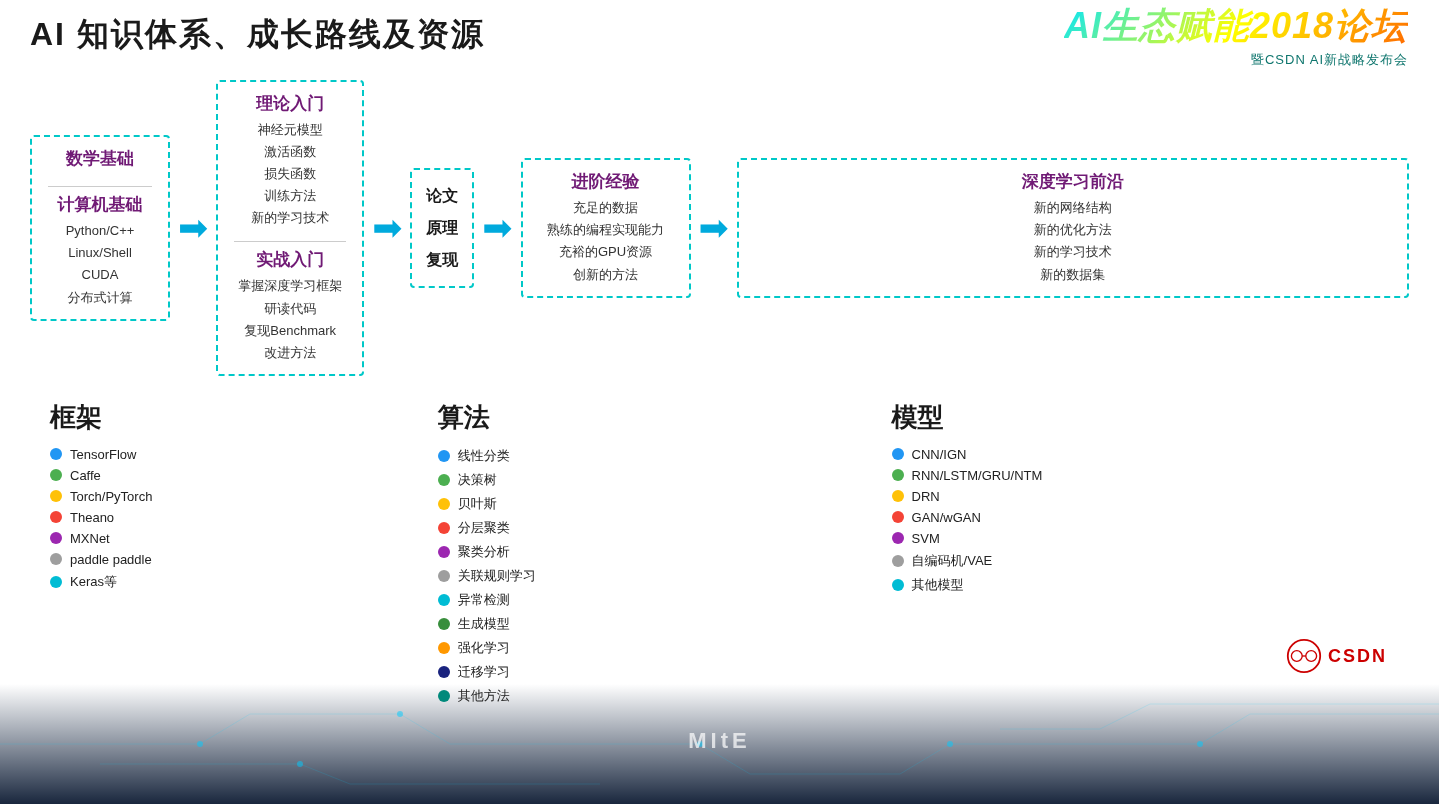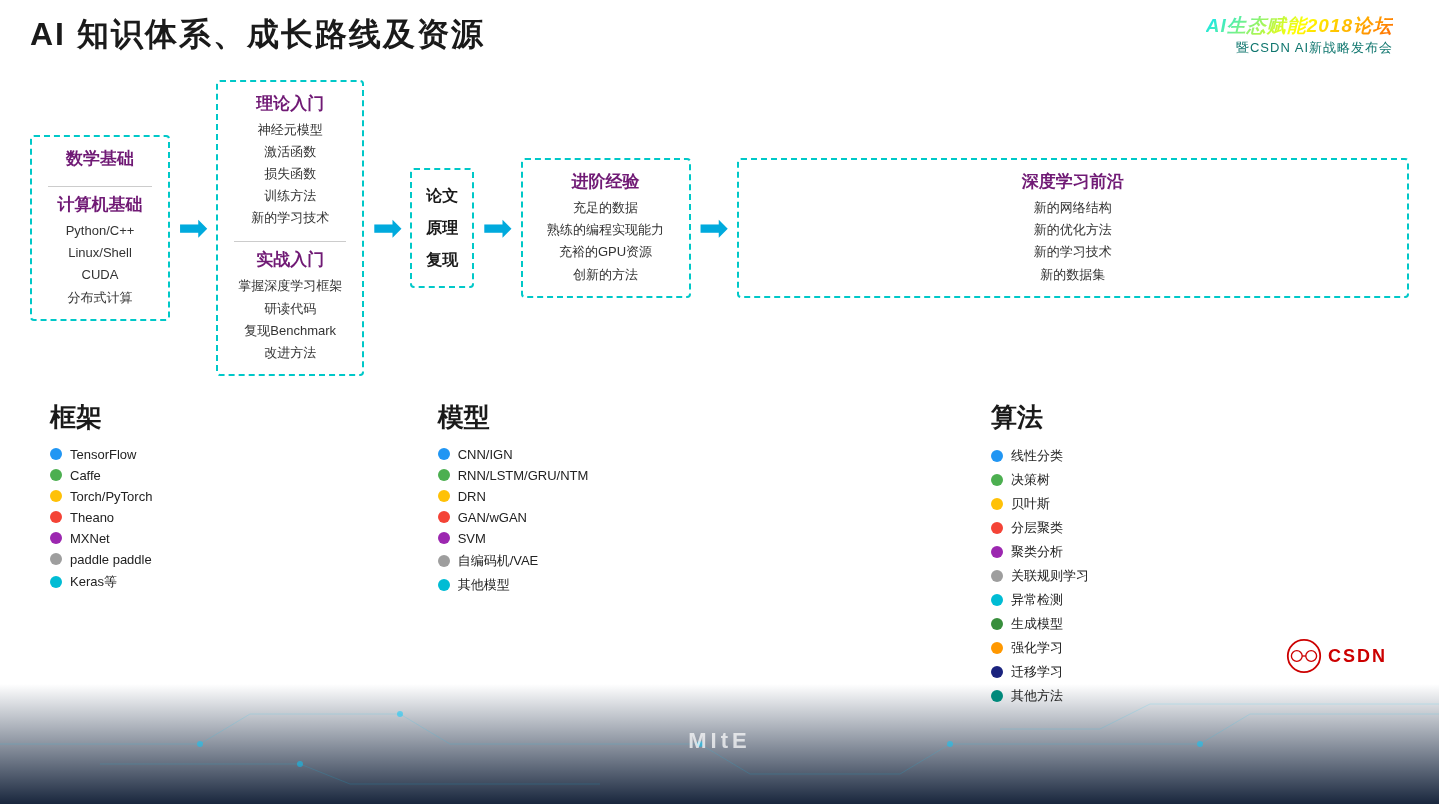--- a/index.html
+++ b/index.html
@@ -15,21 +15,21 @@
     
     .bg-main {
       position: absolute;
       top: 0; left: 0; right: 0; bottom: 0;
       background: #ffffff;
     }
 
     
     .header {
       position: absolute;
-      top: 0; left: 0; right: 16px;
+      top: 0; left: 0; right: 1px;
       height: 70px;
       display: flex;
       align-items: center;
       justify-content: space-between;
       padding: 0 30px;
       background: rgba(255,255,255,0.95);
     }
 
     .title-main {
       font-size: 32px;
@@ -38,21 +38,21 @@
       letter-spacing: 2px;
     }
 
     .logo-area {
       display: flex;
       flex-direction: column;
       align-items: flex-end;
     }
 
     .logo-title {
-      font-size: 19px;
+      font-size: 36px;
       font-weight: 900;
       font-style: italic;
       background: linear-gradient(135deg, #00e5ff, #ffff00, #ff6600);
       -webkit-background-clip: text;
       -webkit-text-fill-color: transparent;
       background-clip: text;
       letter-spacing: 1px;
     }
 
     .logo-subtitle {
@@ -403,20 +403,68 @@
       <div class="legend-item">
         <div class="dot" style="background:#9E9E9E;"></div>
         <span>paddle paddle</span>
       </div>
       <div class="legend-item">
         <div class="dot" style="background:#00BCD4;"></div>
         <span>Keras等</span>
       </div>
     </div>
 
+    <div class="panel" style="flex:1.2;">
+      <div class="panel-title">算法</div>
+      <div class="legend-item">
+        <div class="dot" style="background:#2196F3;"></div>
+        <span>线性分类</span>
+      </div>
+      <div class="legend-item">
+        <div class="dot" style="background:#4CAF50;"></div>
+        <span>决策树</span>
+      </div>
+      <div class="legend-item">
+        <div class="dot" style="background:#FFC107;"></div>
+        <span>贝叶斯</span>
+      </div>
+      <div class="legend-item">
+        <div class="dot" style="background:#F44336;"></div>
+        <span>分层聚类</span>
+      </div>
+      <div class="legend-item">
+        <div class="dot" style="background:#9C27B0;"></div>
+        <span>聚类分析</span>
+      </div>
+      <div class="legend-item">
+        <div class="dot" style="background:#9E9E9E;"></div>
+        <span>关联规则学习</span>
+      </div>
+      <div class="legend-item">
+        <div class="dot" style="background:#00BCD4;"></div>
+        <span>异常检测</span>
+      </div>
+      <div class="legend-item">
+        <div class="dot" style="background:#388E3C;"></div>
+        <span>生成模型</span>
+      </div>
+      <div class="legend-item">
+        <div class="dot" style="background:#FF9800;"></div>
+        <span>强化学习</span>
+      </div>
+      <div class="legend-item">
+        <div class="dot" style="background:#1A237E;"></div>
+        <span>迁移学习</span>
+      </div>
+      <div class="legend-item">
+        <div class="dot" style="background:#00897B;"></div>
+        <span>其他方法</span>
+      </div>
+    </div>
+
     <div class="panel" style="flex:1.5;">
       <div class="panel-title">模型</div>
       <div class="legend-item">
         <div class="dot" style="background:#2196F3;"></div>
         <span>CNN/IGN</span>
       </div>
       <div class="legend-item">
         <div class="dot" style="background:#4CAF50;"></div>
         <span>RNN/LSTM/GRU/NTM</span>
       </div>
@@ -432,68 +480,20 @@
         <div class="dot" style="background:#9C27B0;"></div>
         <span>SVM</span>
       </div>
       <div class="legend-item">
         <div class="dot" style="background:#9E9E9E;"></div>
         <span>自编码机/VAE</span>
       </div>
       <div class="legend-item">
         <div class="dot" style="background:#00BCD4;"></div>
         <span>其他模型</span>
-      </div>
-    </div>
-
-    <div class="panel" style="flex:1.2;">
-      <div class="panel-title">算法</div>
-      <div class="legend-item">
-        <div class="dot" style="background:#2196F3;"></div>
-        <span>线性分类</span>
-      </div>
-      <div class="legend-item">
-        <div class="dot" style="background:#4CAF50;"></div>
-        <span>决策树</span>
-      </div>
-      <div class="legend-item">
-        <div class="dot" style="background:#FFC107;"></div>
-        <span>贝叶斯</span>
-      </div>
-      <div class="legend-item">
-        <div class="dot" style="background:#F44336;"></div>
-        <span>分层聚类</span>
-      </div>
-      <div class="legend-item">
-        <div class="dot" style="background:#9C27B0;"></div>
-        <span>聚类分析</span>
-      </div>
-      <div class="legend-item">
-        <div class="dot" style="background:#9E9E9E;"></div>
-        <span>关联规则学习</span>
-      </div>
-      <div class="legend-item">
-        <div class="dot" style="background:#00BCD4;"></div>
-        <span>异常检测</span>
-      </div>
-      <div class="legend-item">
-        <div class="dot" style="background:#388E3C;"></div>
-        <span>生成模型</span>
-      </div>
-      <div class="legend-item">
-        <div class="dot" style="background:#FF9800;"></div>
-        <span>强化学习</span>
-      </div>
-      <div class="legend-item">
-        <div class="dot" style="background:#1A237E;"></div>
-        <span>迁移学习</span>
-      </div>
-      <div class="legend-item">
-        <div class="dot" style="background:#00897B;"></div>
-        <span>其他方法</span>
       </div>
     </div>
 
   </div>
 
 </div>
 
 <div class="csdn-logo">
   <svg class="csdn-icon" viewBox="0 0 40 40" xmlns="http://www.w3.org/2000/svg">
     <circle cx="20" cy="20" r="18" fill="none" stroke="#cc0000" stroke-width="2"></circle>

